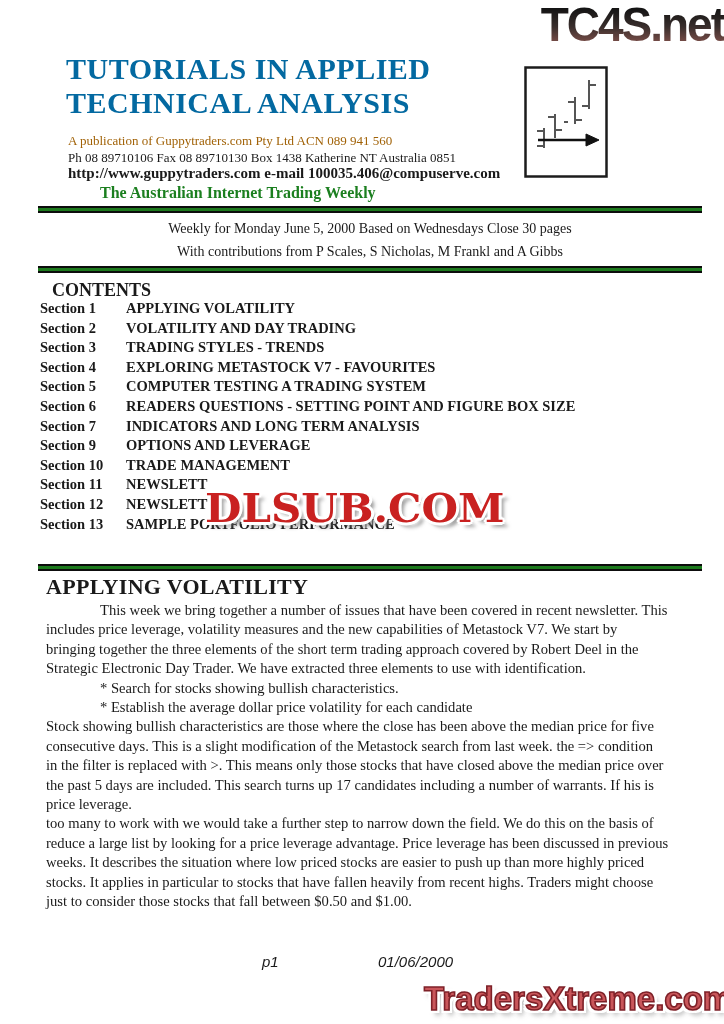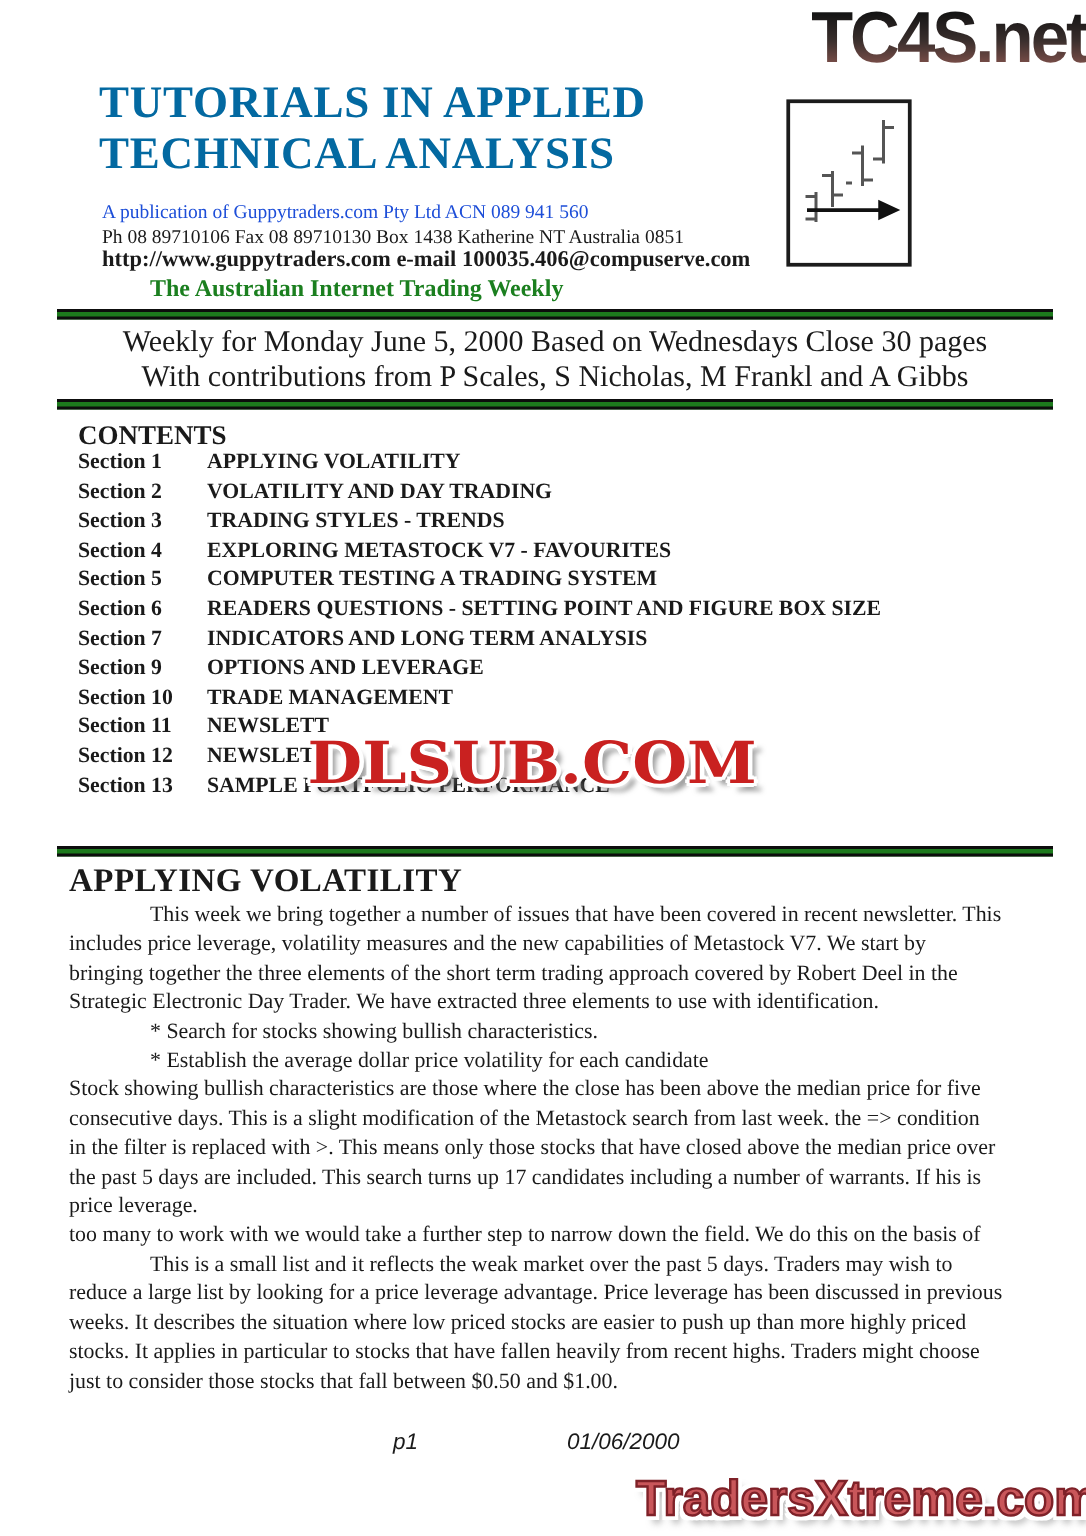--- a/index.html
+++ b/index.html
@@ -19,41 +19,41 @@
     -webkit-text-fill-color:transparent;color:#2b211f;
     transform:scaleY(1.05);transform-origin:top right;
   }
 
   
   .title{
     left:66px;top:52px;
     color:#0369a1;font-weight:bold;font-size:30px;line-height:34px;
     letter-spacing:0.5px;white-space:nowrap;
   }
-  .pub-line1{left:68px;top:133px;color:#1d4ed8;font-size:13px;white-space:nowrap;}
+  .pub-line1{left:68px;top:133px;color:#a16207;font-size:13px;white-space:nowrap;}
   .pub-line2{left:68px;top:150px;color:#1a1a1a;font-size:13px;white-space:nowrap;}
   .pub-url{left:68px;top:165px;font-weight:bold;font-size:15px;white-space:nowrap;}
   .tagline{left:100px;top:184px;color:#1b7f1f;font-weight:bold;font-size:16px;white-space:nowrap;}
 
   .logo-box{left:524px;top:66px;}
 
   
   .rule{
     left:38px;width:664px;height:3px;background:#1d7a1d;
     border-top:2px solid #0d0d0d;border-bottom:2px solid #0d0d0d;
   }
   .rule1{top:206px;}
   .rule2{top:266px;}
   .rule3{top:564px;}
 
-  .issue{left:38px;top:217px;width:664px;text-align:center;font-size:20px;line-height:23px;}
+  .issue{left:38px;top:217px;width:664px;text-align:center;font-size:14px;line-height:23px;}
 
   
   .toc-heading{left:52px;top:280px;font-weight:bold;font-size:18px;}
-  .toc{left:52px;top:299px;font-weight:bold;font-size:14.5px;}
+  .toc{left:40px;top:299px;font-weight:bold;font-size:14.5px;}
   .toc-row{display:flex;height:19.6px;line-height:19.6px;white-space:nowrap;}
   .toc-num{width:86px;flex:0 0 86px;}
 
   
   .article-heading{left:46px;top:574px;font-weight:bold;font-size:22px;letter-spacing:0.3px;}
   .article{left:46px;top:601px;width:634px;font-size:14.6px;line-height:19.4px;}
   .article .ln{white-space:nowrap;}
   .l-indent{text-indent:54px;}
   .l-bullet{padding-left:54px;}
 
@@ -199,21 +199,20 @@
     <div class="ln">bringing together the three elements of  the short term trading approach covered by Robert Deel in the</div>
     <div class="ln">Strategic Electronic Day Trader.  We have extracted three elements to use with identification.</div>
     <div class="ln l-bullet">* Search for stocks showing bullish characteristics.</div>
     <div class="ln l-bullet">* Establish the average dollar price volatility for each candidate</div>
     <div class="ln">Stock showing bullish characteristics are those where the close has been above the median price for five</div>
     <div class="ln">consecutive days.  This is a slight modification of the Metastock search from last week. the =&gt; condition</div>
     <div class="ln">in the filter is replaced with &gt;. This means only those stocks that have closed above the median price over</div>
     <div class="ln">the past 5 days are included. This search turns up  17 candidates including a number of warrants.  If his is</div>
     <div class="ln">price leverage.</div>
     <div class="ln">too many to work with we would take a further step to narrow down the field. We do this on the basis of</div>
-    <div class="ln l-indent">This is a small list and it reflects the weak market over the past 5 days. Traders may wish to</div>
     <div class="ln">reduce a large list by looking for a price leverage advantage. Price leverage has been discussed in previous</div>
     <div class="ln">weeks. It describes the situation where low priced stocks are easier to push up than more highly priced</div>
     <div class="ln">stocks. It applies in particular to stocks that have fallen heavily from recent highs. Traders might choose</div>
     <div class="ln">just to consider those stocks that fall between $0.50 and $1.00.</div>
   </div>
 
   <div class="abs footer">
     <span class="pageno">p1</span>
     <span class="date">01/06/2000</span>
   </div>

